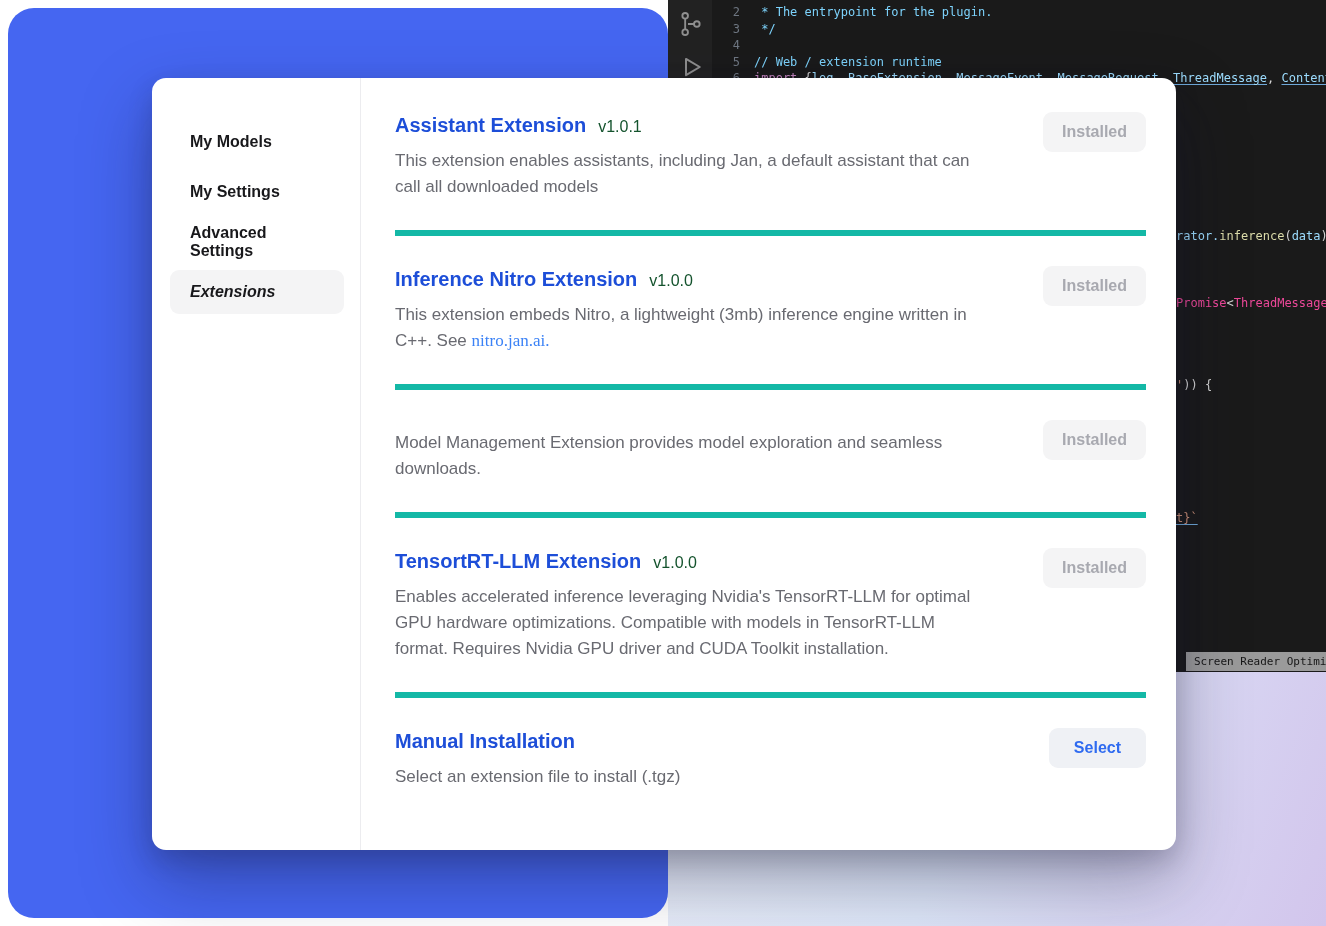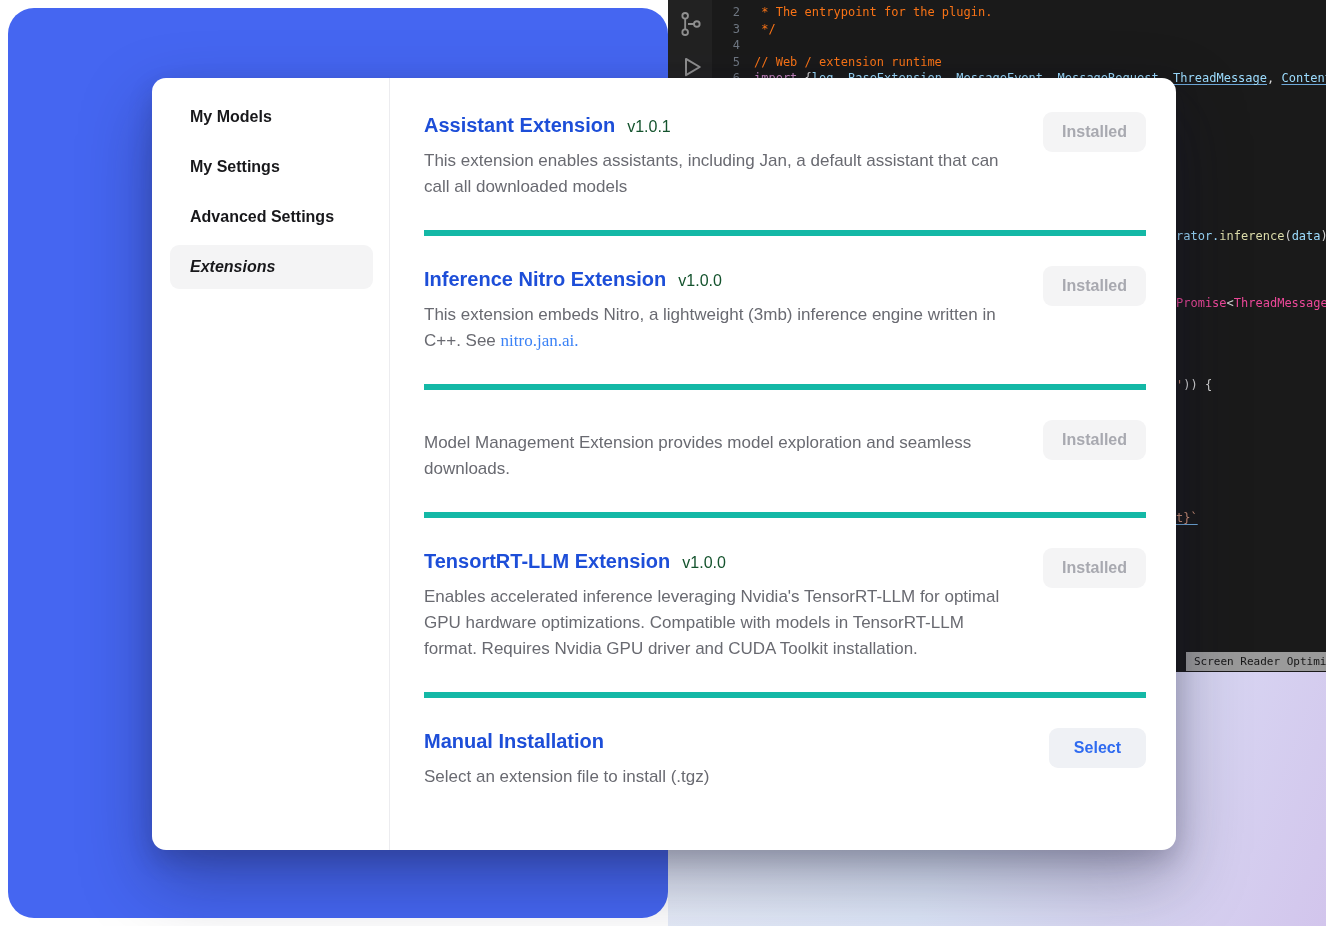--- a/index.html
+++ b/index.html
@@ -12,21 +12,21 @@
     position:absolute;left:668px;top:0;width:658px;height:672px;
     background:#1a1a1a;overflow:hidden;
     font-family:"DejaVu Sans Mono",monospace;font-size:12px;
   }
   .activity-strip{position:absolute;left:0;top:0;width:44px;height:100%;background:#222222;}
   .act-icon{position:absolute;width:28px;height:28px;}
   .act-icon svg{width:100%;height:100%;}
   .code-lines{position:absolute;left:46px;top:4px;right:0;line-height:16.5px;white-space:pre;}
   .code-line{height:16.5px;}
   .ln{display:inline-block;width:26px;text-align:right;margin-right:14px;color:#6e7681;}
-  .tok-comment{color:#f97316;}
+  .tok-comment{color:#7dd3fc;}
   .tok-keyword{color:#c586c0;}
   .tok-plain{color:#d4d4d4;}
   .tok-ident{color:#9cdcfe;text-decoration:underline;text-decoration-color:#6ea8d8;text-underline-offset:2px;}
   .tok-var{color:#9cdcfe;}
   .tok-method{color:#dcdcaa;}
   .tok-type{color:#ec4899;}
   .tok-string{color:#ce9178;}
   .tok-string-u{color:#ce9178;text-decoration:underline;text-decoration-color:#6ea8d8;text-underline-offset:2px;}
   .code-fragment{position:absolute;left:508px;white-space:pre;line-height:16.5px;}
   .status-bar{
@@ -48,21 +48,21 @@
   .blue-panel{
     position:absolute;left:8px;top:8px;width:660px;height:910px;
     border-radius:26px;background:#4566f1;
   }
   
   .modal{
     position:absolute;left:152px;top:78px;width:1024px;height:772px;
     background:#ffffff;border-radius:14px;display:flex;overflow:hidden;
     box-shadow:0 30px 70px rgba(20,20,50,.35),0 10px 25px rgba(20,20,50,.18);
   }
-  .sidebar{width:238px;flex:none;border-right:1px solid #ececef;padding:17px 16px 0 18px;box-sizing:border-box;}
+  .sidebar{width:209px;flex:none;border-right:1px solid #ececef;padding:42px 16px 0 18px;box-sizing:border-box;}
   .side-item{
     height:44px;display:flex;align-items:center;padding:0 20px;margin-bottom:6px;
     border-radius:9px;font-size:16px;font-weight:bold;color:#18181b;cursor:pointer;
   }
   .side-item.active{background:#f4f4f5;font-style:italic;}
   .content{flex:1;padding:34px 30px 0 34px;box-sizing:border-box;overflow:hidden;}
   .ext{display:flex;justify-content:space-between;align-items:flex-start;padding:30px 0;}
   .ext.first{padding-top:0;}
   .ext + .ext{border-top:6px solid #14b8a6;}
   .ext-text{max-width:585px;}

